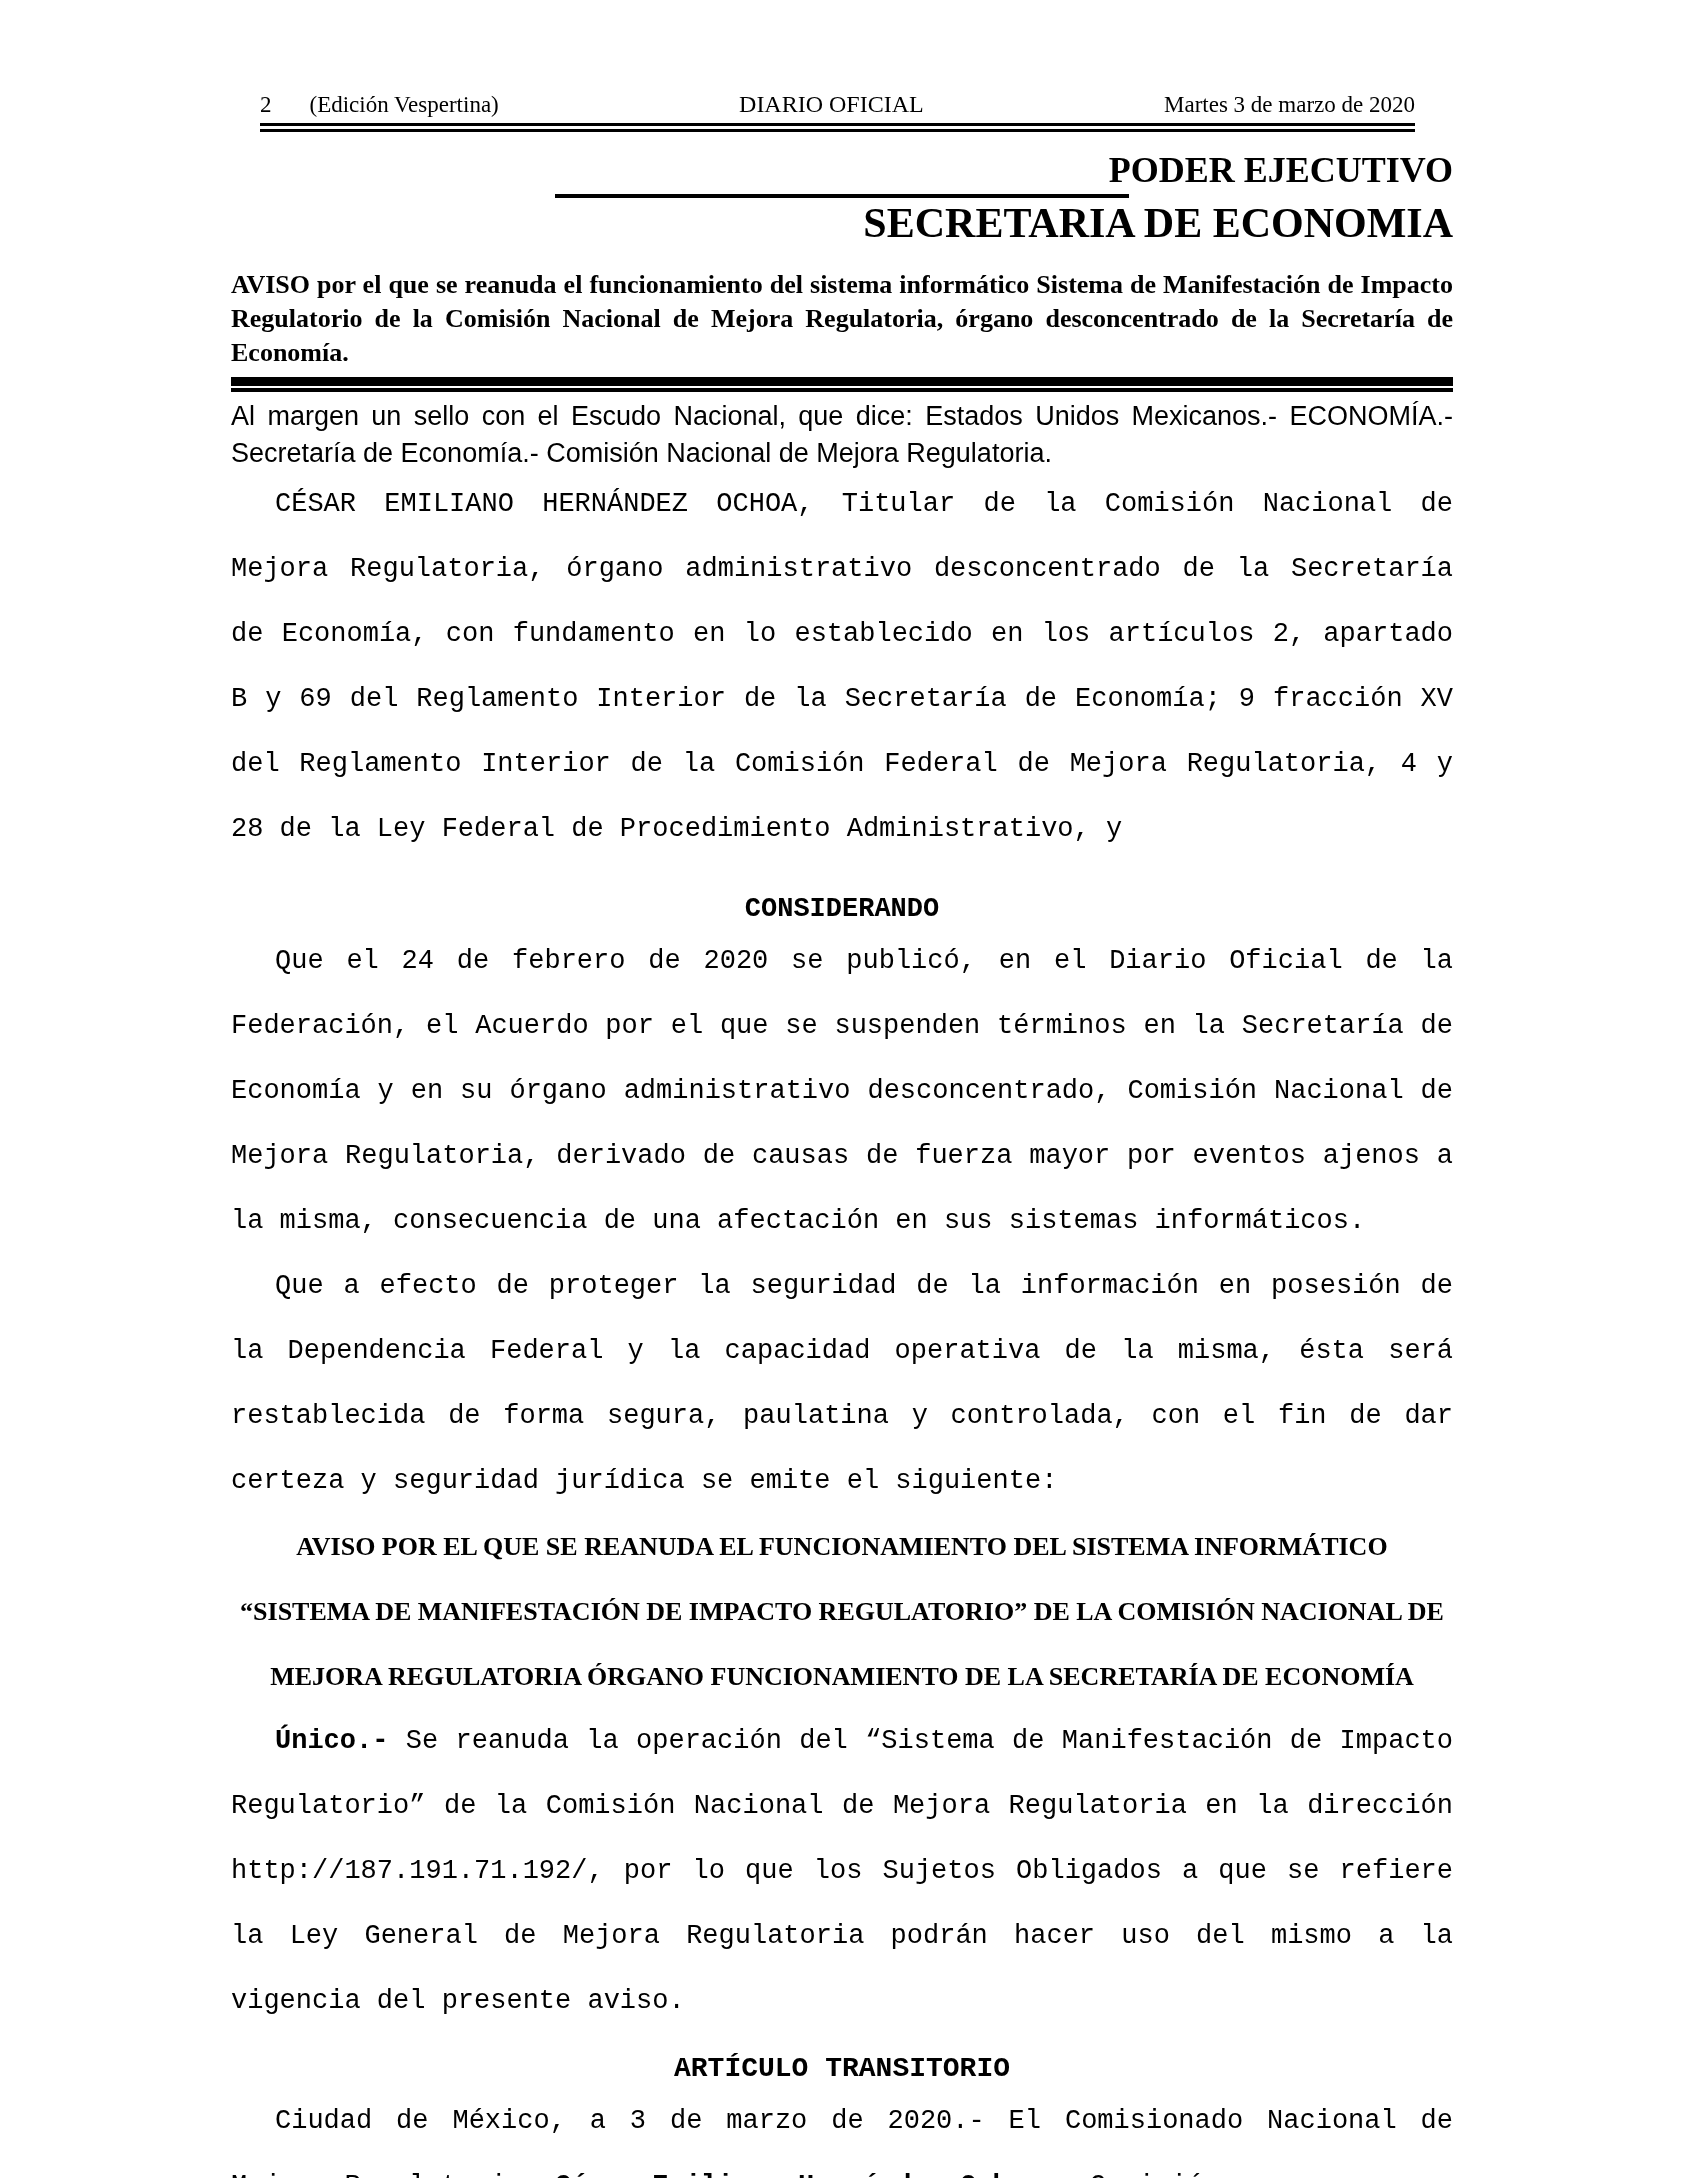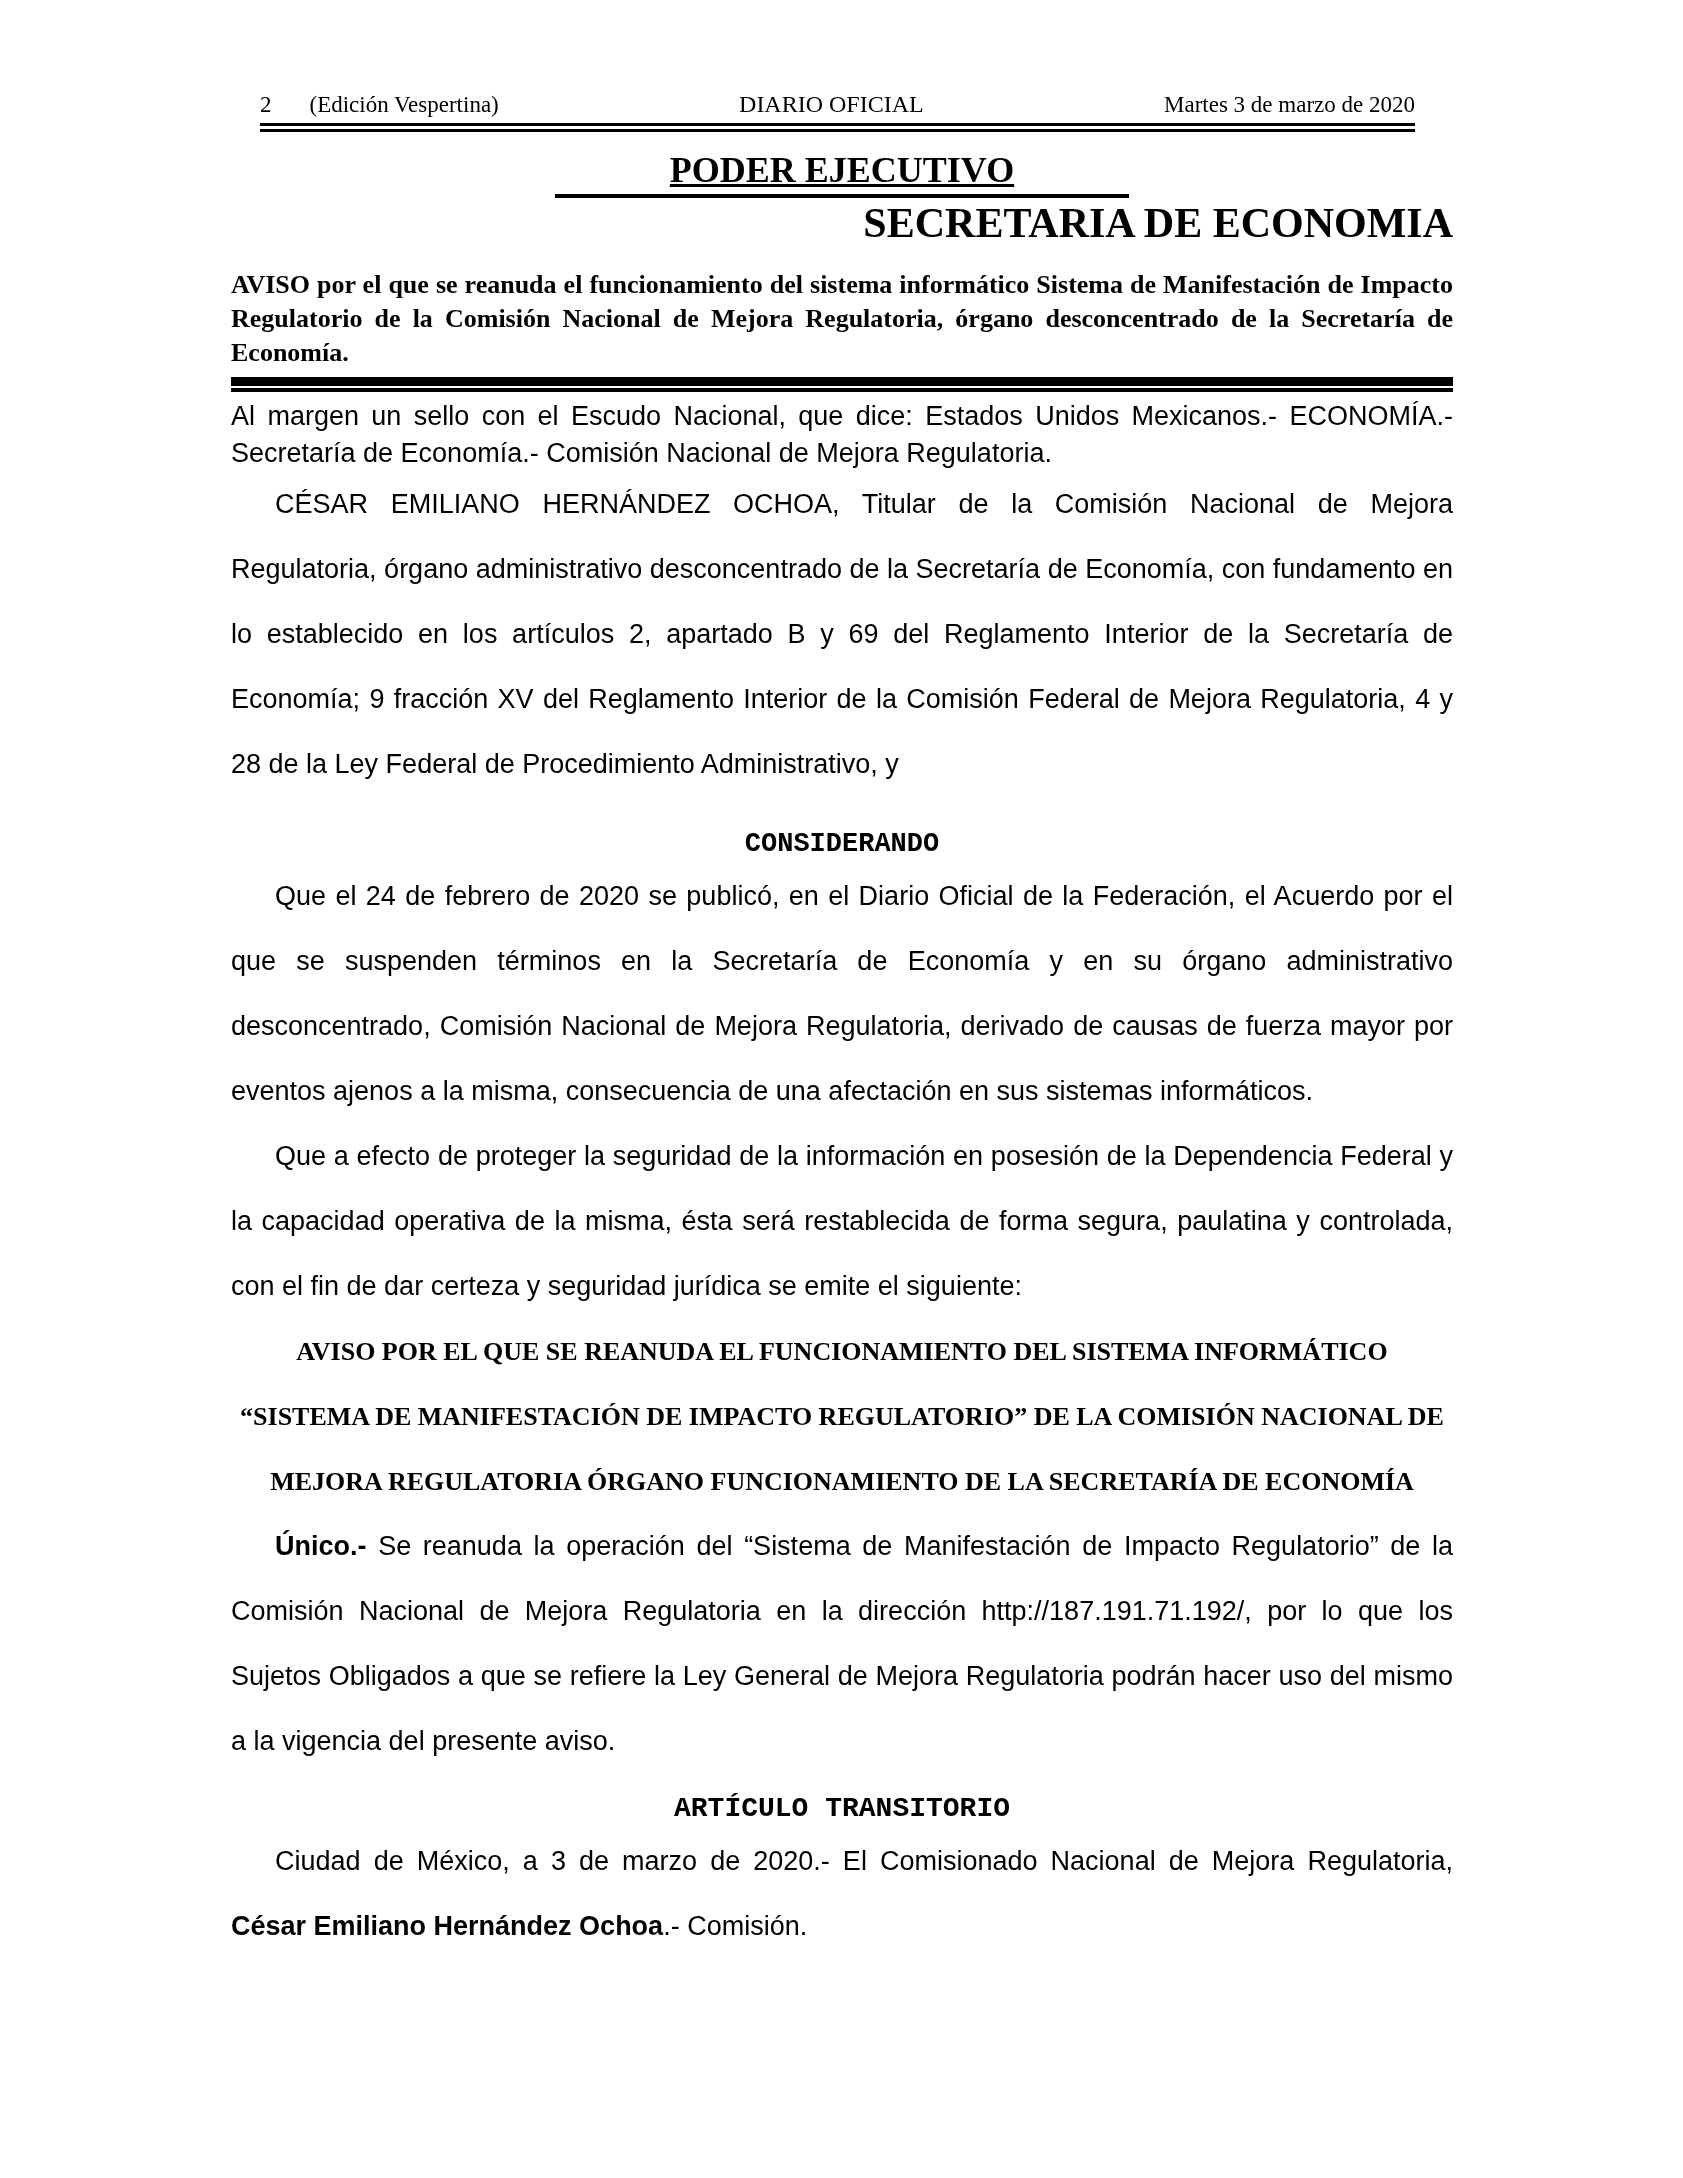--- a/index.html
+++ b/index.html
@@ -38,26 +38,25 @@
   }
   
   .content{
     position:absolute;
     left:231px;
     top:0;
     width:1222px;
   }
   .t-power{
     margin-top:149px;
-    text-align:center;
+    text-align:right;
     font-family:"Liberation Serif",serif;
     font-weight:bold;
     font-size:36px;
     line-height:42px;
-    text-decoration:underline;
   }
   .t-underline{
     width:574px;
     margin:3px auto 0;
     border-top:4px solid #000;
     height:0;
   }
   .t-agency{
     margin-top:2px;
     text-align:right;
@@ -82,21 +81,21 @@
     border-bottom:4px solid #000;
   }
   .seal{
     margin-top:6px;
     font-family:"Liberation Sans",sans-serif;
     font-size:27px;
     line-height:37px;
     text-align:justify;
   }
   .para{
-    font-family:Liberation Sans, sans-serif;
+    font-family:Liberation Mono, monospace;
     font-size:27px;
     line-height:65px;
     text-align:justify;
     text-indent:44px;
     margin:0;
   }
   .lead{font-weight:bold;}
   .h-serif{
     text-align:center;
     font-family:Liberation Mono, monospace;

